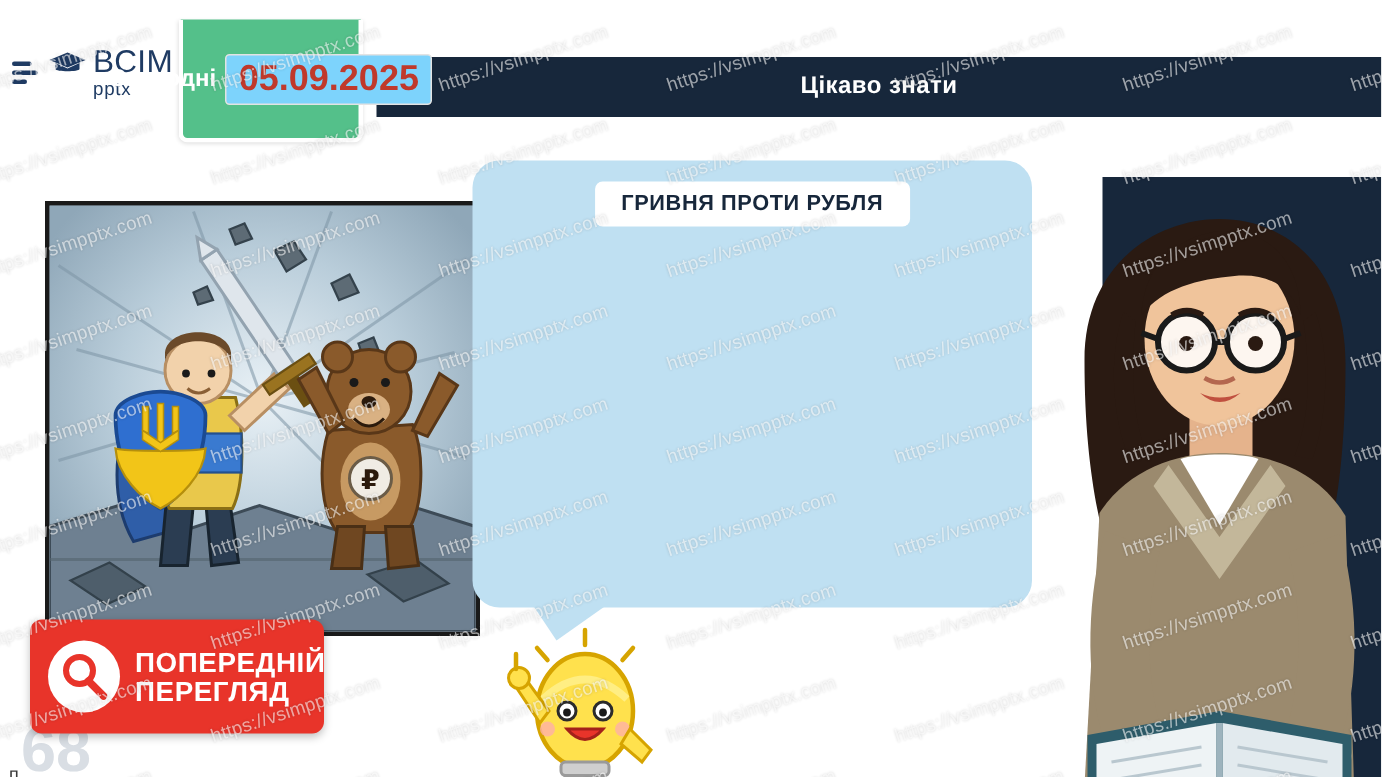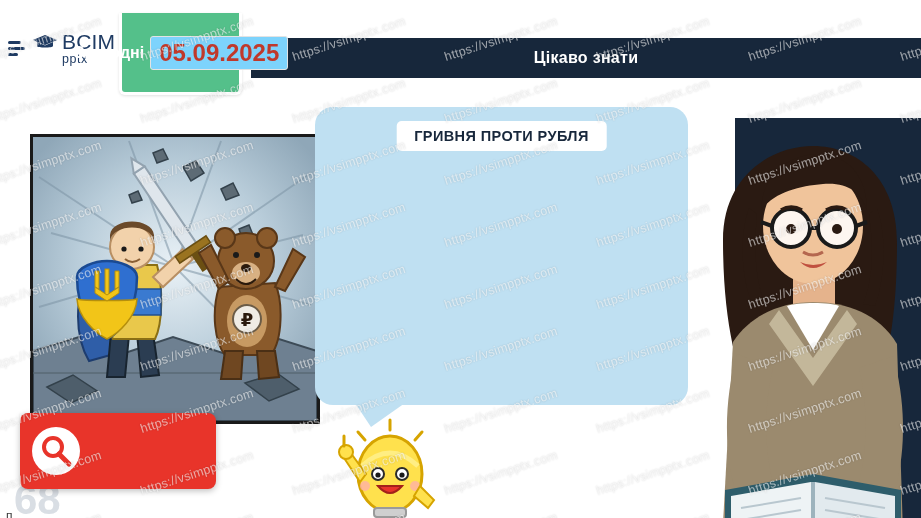--- a/index.html
+++ b/index.html
@@ -468,20 +468,24 @@
     <div class="today">Сьогодні</div>
     <div class="date">05.09.2025</div>
   </div>
 
   <div id="preview-stamp">
     <div class="magnifier">
       <svg width="34" height="34" viewBox="0 0 34 34" xmlns="http://www.w3.org/2000/svg">
         <circle cx="14" cy="13" r="9" fill="none" stroke="#e8342a" stroke-width="4"></circle>
         <line x1="20" y1="20" x2="30" y2="30" stroke="#e8342a" stroke-width="5" stroke-linecap="round"></line>
       </svg>
+    </div>
+    <div class="stamp-text">
+      <span>ПОПЕРЕДНІЙ</span>
+      <span>ПЕРЕГЛЯД</span>
     </div>
   </div>
 
   <div id="watermarks">
       <div class="wm" style="left: -14px; top: -30px;">https://vsimpptx.com</div>
       <div class="wm" style="left: 138px; top: -30px;">https://vsimpptx.com</div>
       <div class="wm" style="left: 290px; top: -30px;">https://vsimpptx.com</div>
       <div class="wm" style="left: 442px; top: -30px;">https://vsimpptx.com</div>
       <div class="wm" style="left: 594px; top: -30px;">https://vsimpptx.com</div>
       <div class="wm" style="left: 746px; top: -30px;">https://vsimpptx.com</div>

